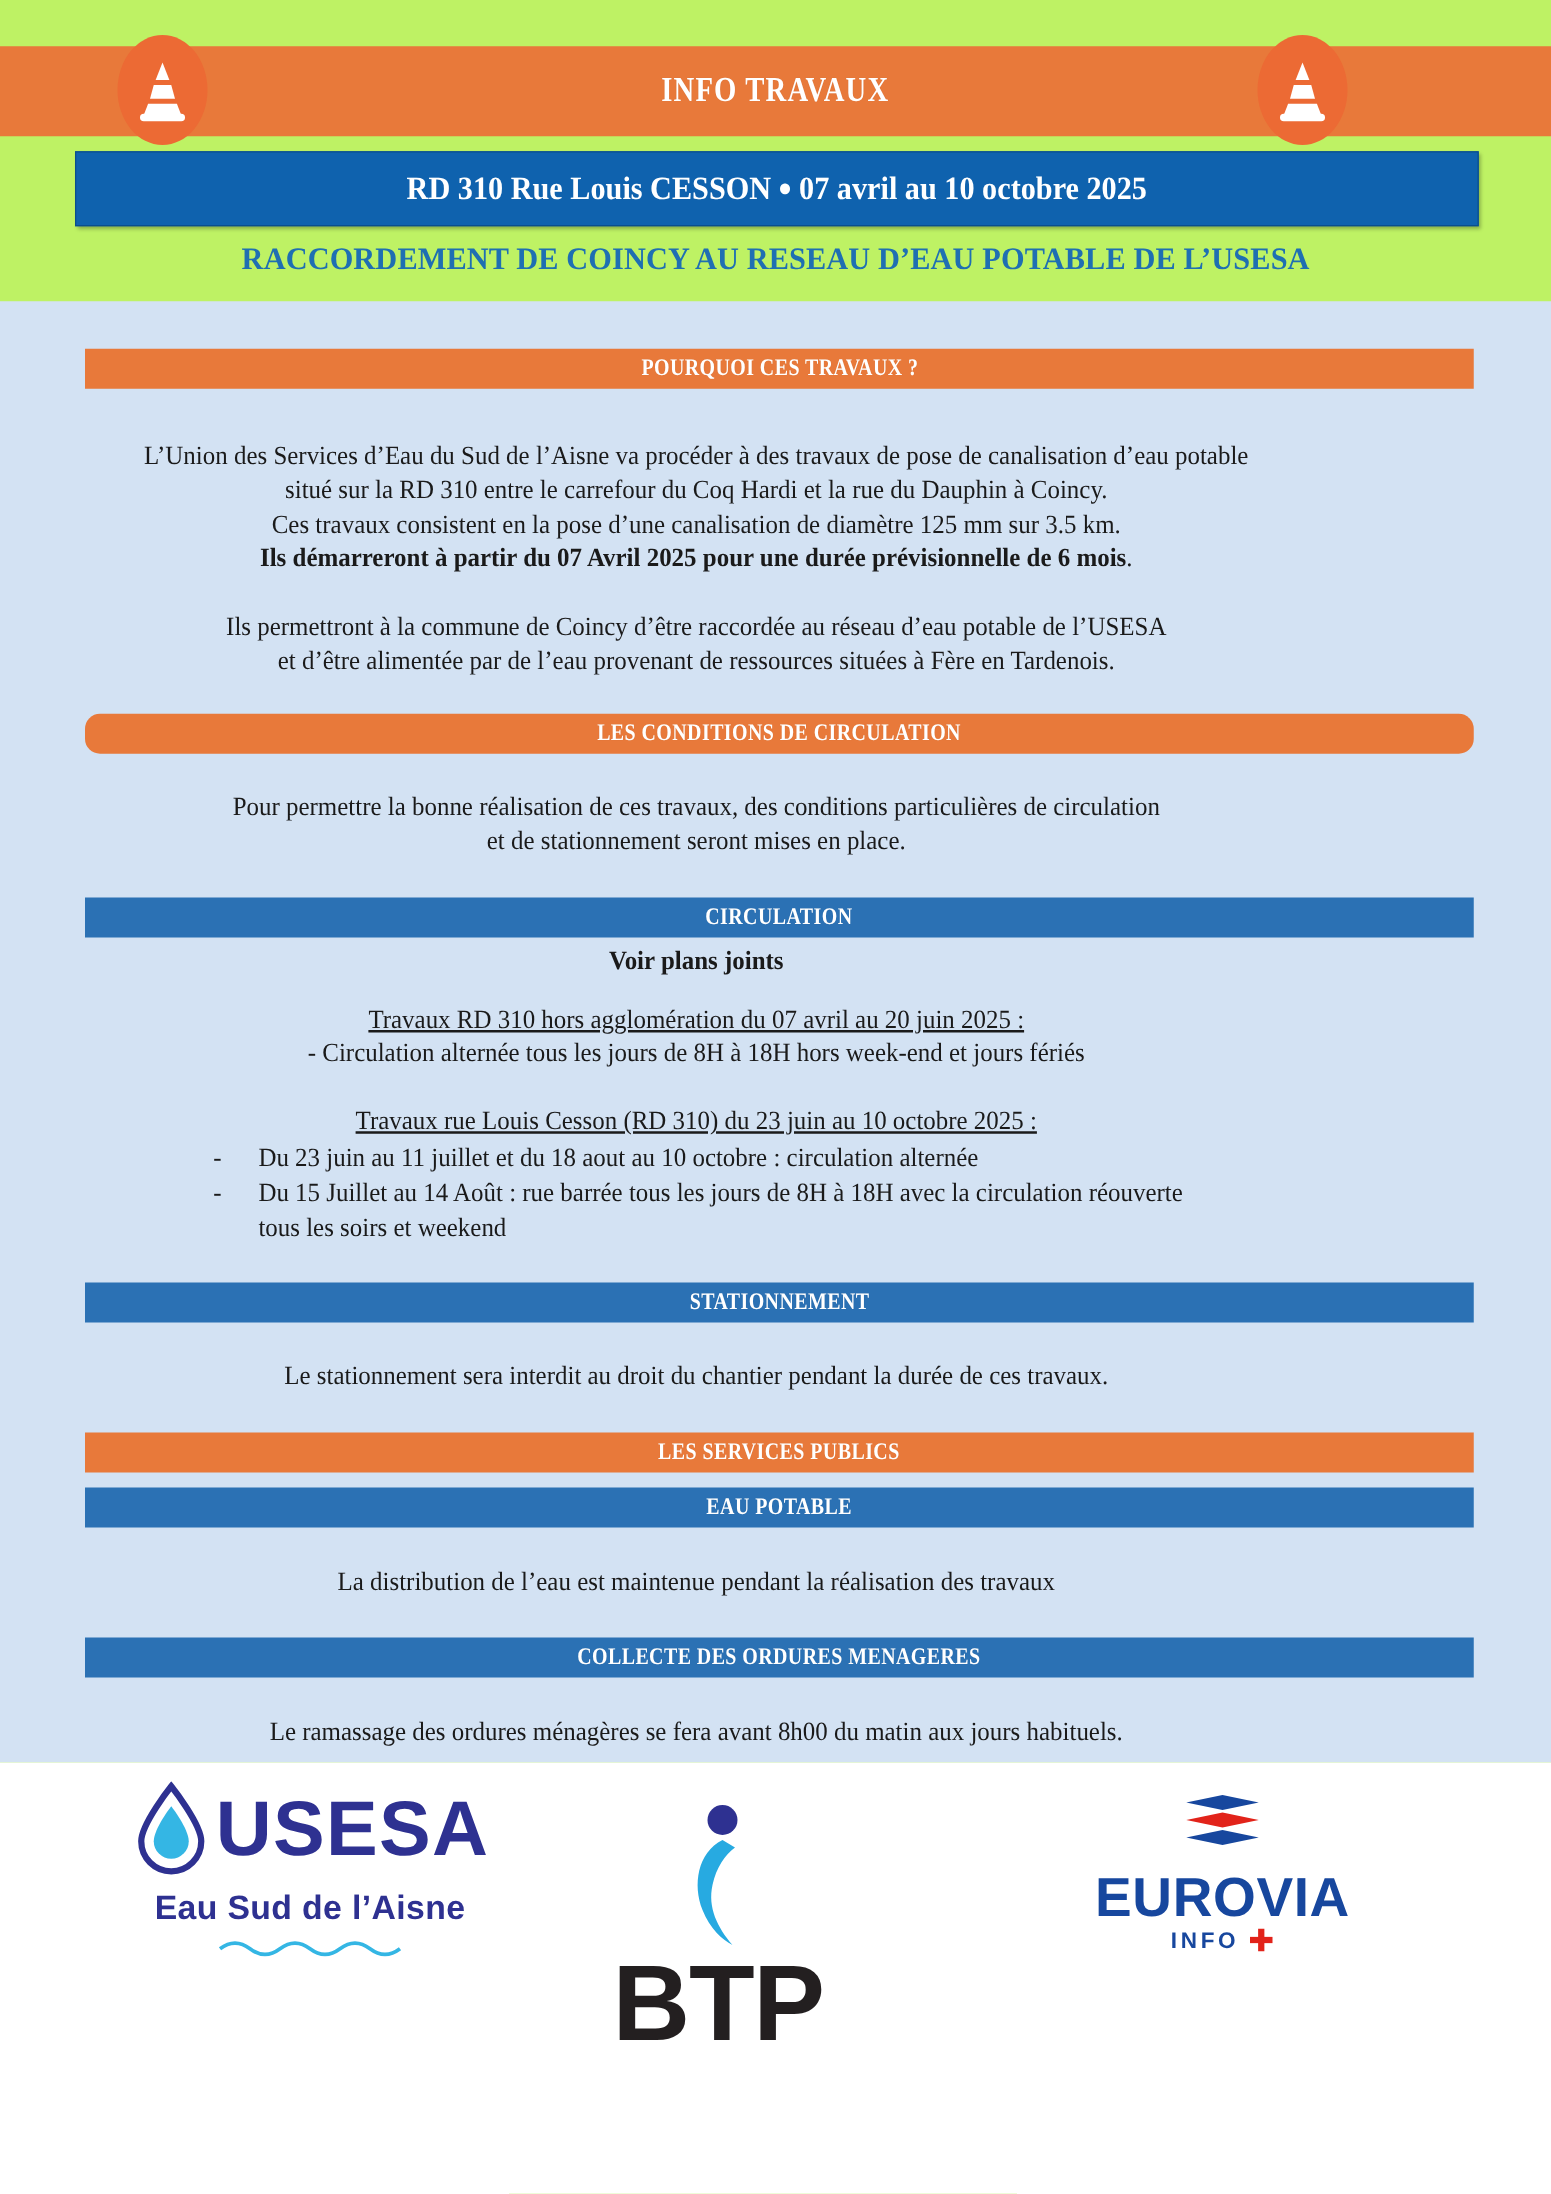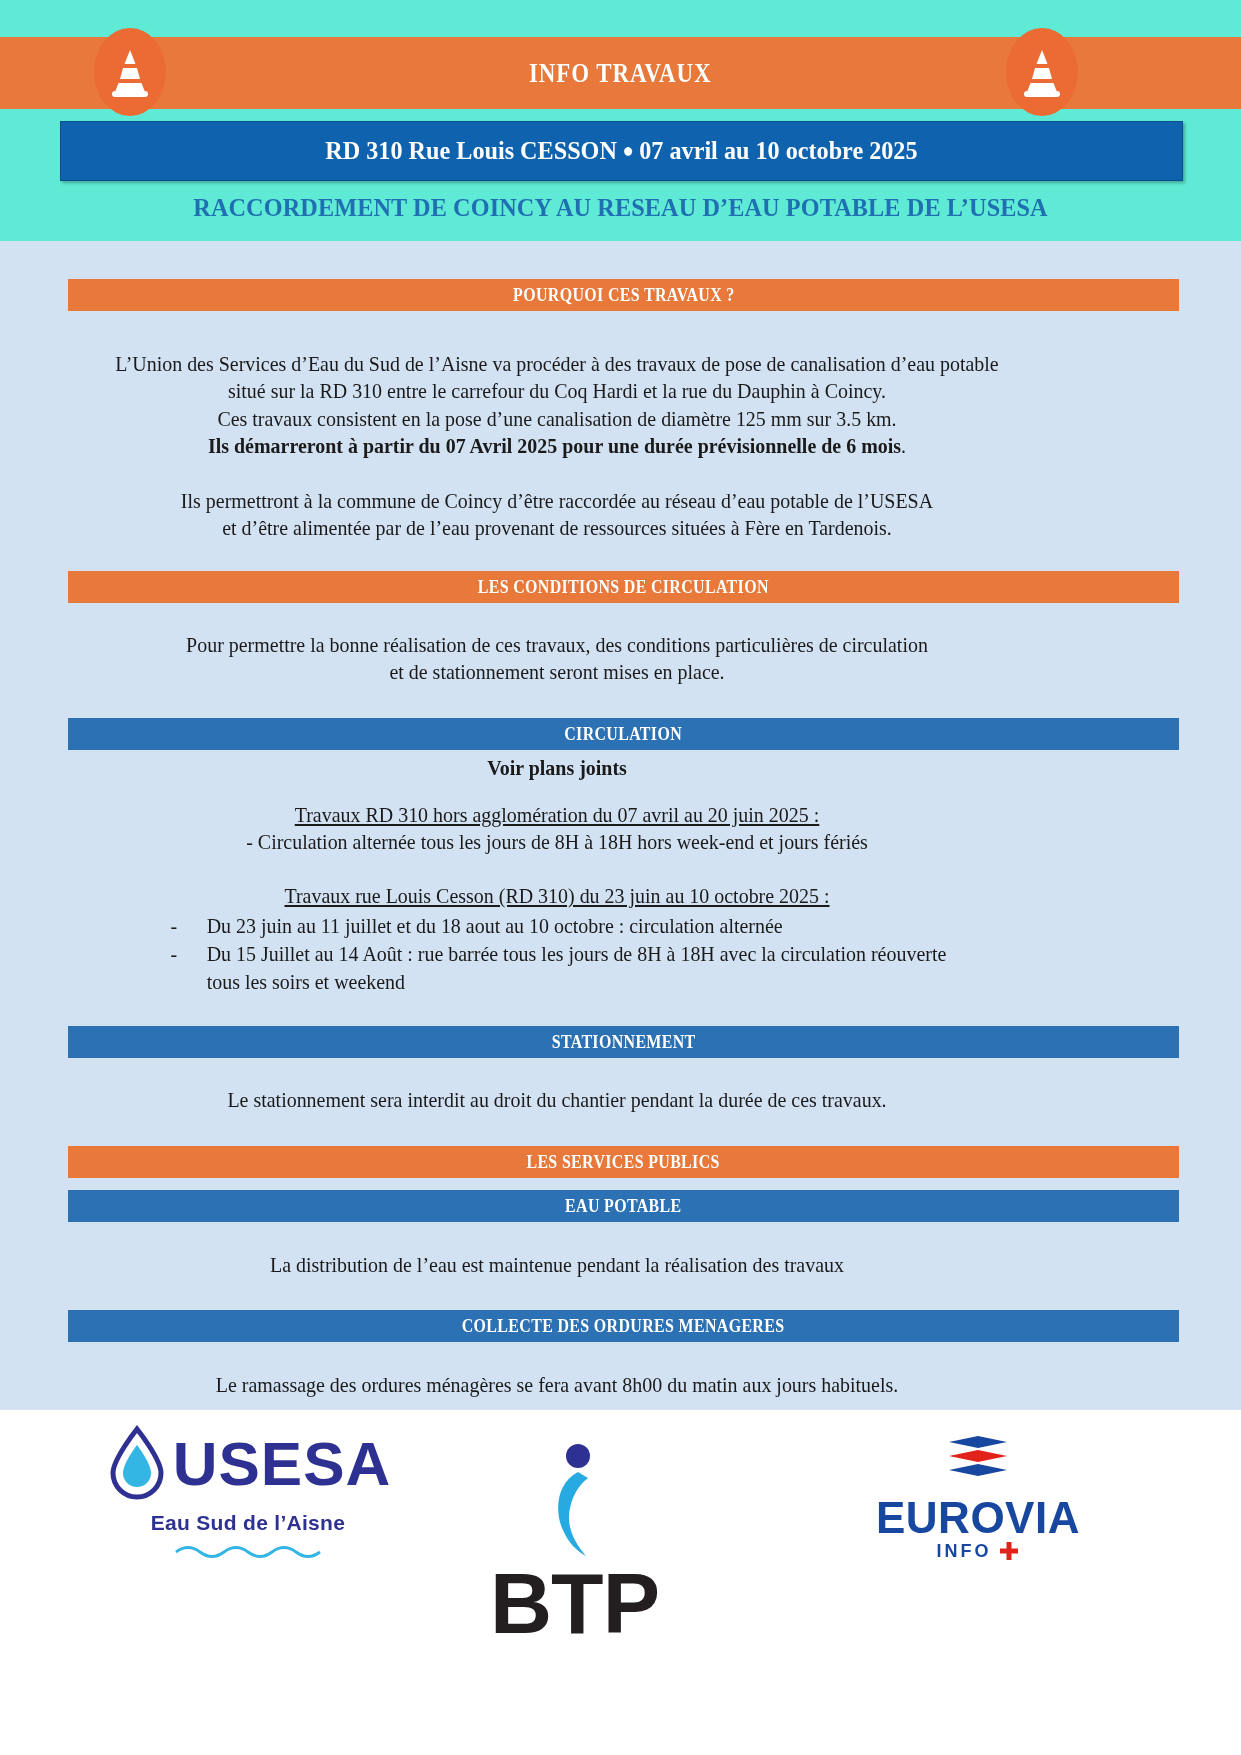--- a/index.html
+++ b/index.html
@@ -11,21 +11,21 @@
     width: 1241px;
     height: 1755px;
     font-family: "Liberation Serif", "DejaVu Serif", serif;
     position: relative;
     overflow: hidden;
   }
   .page {
     position: relative;
     width: 1241px;
     height: 1755px;
-    background: #5eead4;
+    background: #bef264;
   }
 
   
   .top-banner {
     position: absolute;
     left: 0;
     top: 37px;
     width: 1241px;
     height: 72px;
     background: #E8793A;
@@ -206,21 +206,21 @@
   .usesa-word {
     font-family: "Liberation Sans", "DejaVu Sans", sans-serif;
     font-size: 62px;
     font-weight: bold;
     color: #2E3191;
     letter-spacing: 1px;
     line-height: 1;
   }
   .usesa-tag {
     font-family: "Liberation Sans", "DejaVu Sans", sans-serif;
-    font-size: 21px;
+    font-size: 27px;
     font-weight: bold;
     color: #2E3191;
     margin-top: 8px;
     letter-spacing: 0.3px;
   }
   .usesa-wave { margin-top: 8px; }
 
   .logo-ibtp {
     position: absolute;
     left: 490px;
@@ -311,21 +311,21 @@
         <div>situé sur la RD 310 entre le carrefour du Coq Hardi et la rue du Dauphin à Coincy.</div>
         <div>Ces travaux consistent en la pose d’une canalisation de diamètre 125 mm sur 3.5 km.</div>
         <div><span class="b">Ils démarreront à partir du 07 Avril 2025 pour une durée prévisionnelle de 6 mois</span><span>.</span></div>
       </div>
 
       <div class="para" style="margin-top:28px;">
         <div>Ils permettront à la commune de Coincy d’être raccordée au réseau d’eau potable de l’USESA</div>
         <div>et d’être alimentée par de l’eau provenant de ressources situées à Fère en Tardenois.</div>
       </div>
 
-      <div class="section-bar orange" style="margin-top:28px;">
+      <div class="section-bar orange" style="margin-top:28px;border-radius:12px;">
         <span class="section-bar-label">LES CONDITIONS DE CIRCULATION</span>
       </div>
 
       <div class="para" style="margin-top:29px;">
         <div>Pour permettre la bonne réalisation de ces travaux, des conditions particulières de circulation</div>
         <div>et de stationnement seront mises en place.</div>
       </div>
 
       <div class="section-bar blue" style="margin-top:32px;">
         <span class="section-bar-label">CIRCULATION</span>

